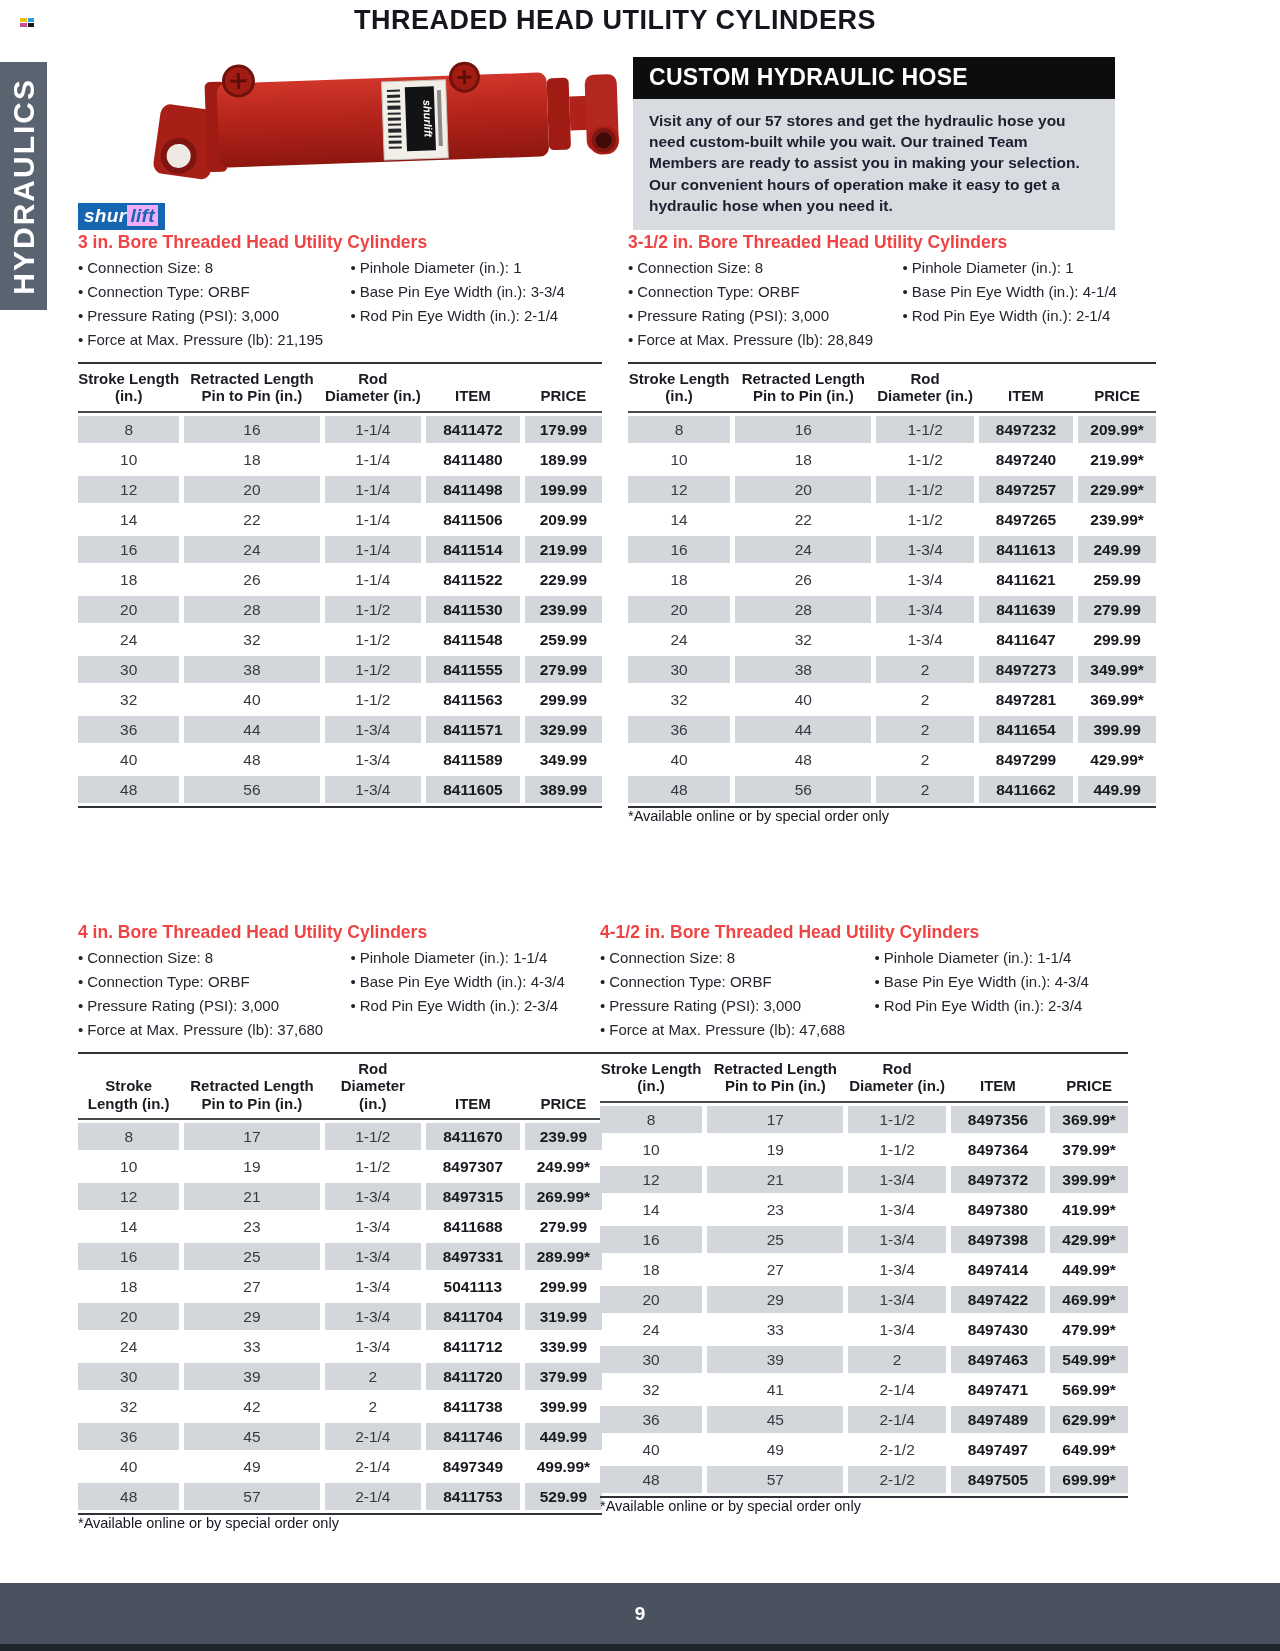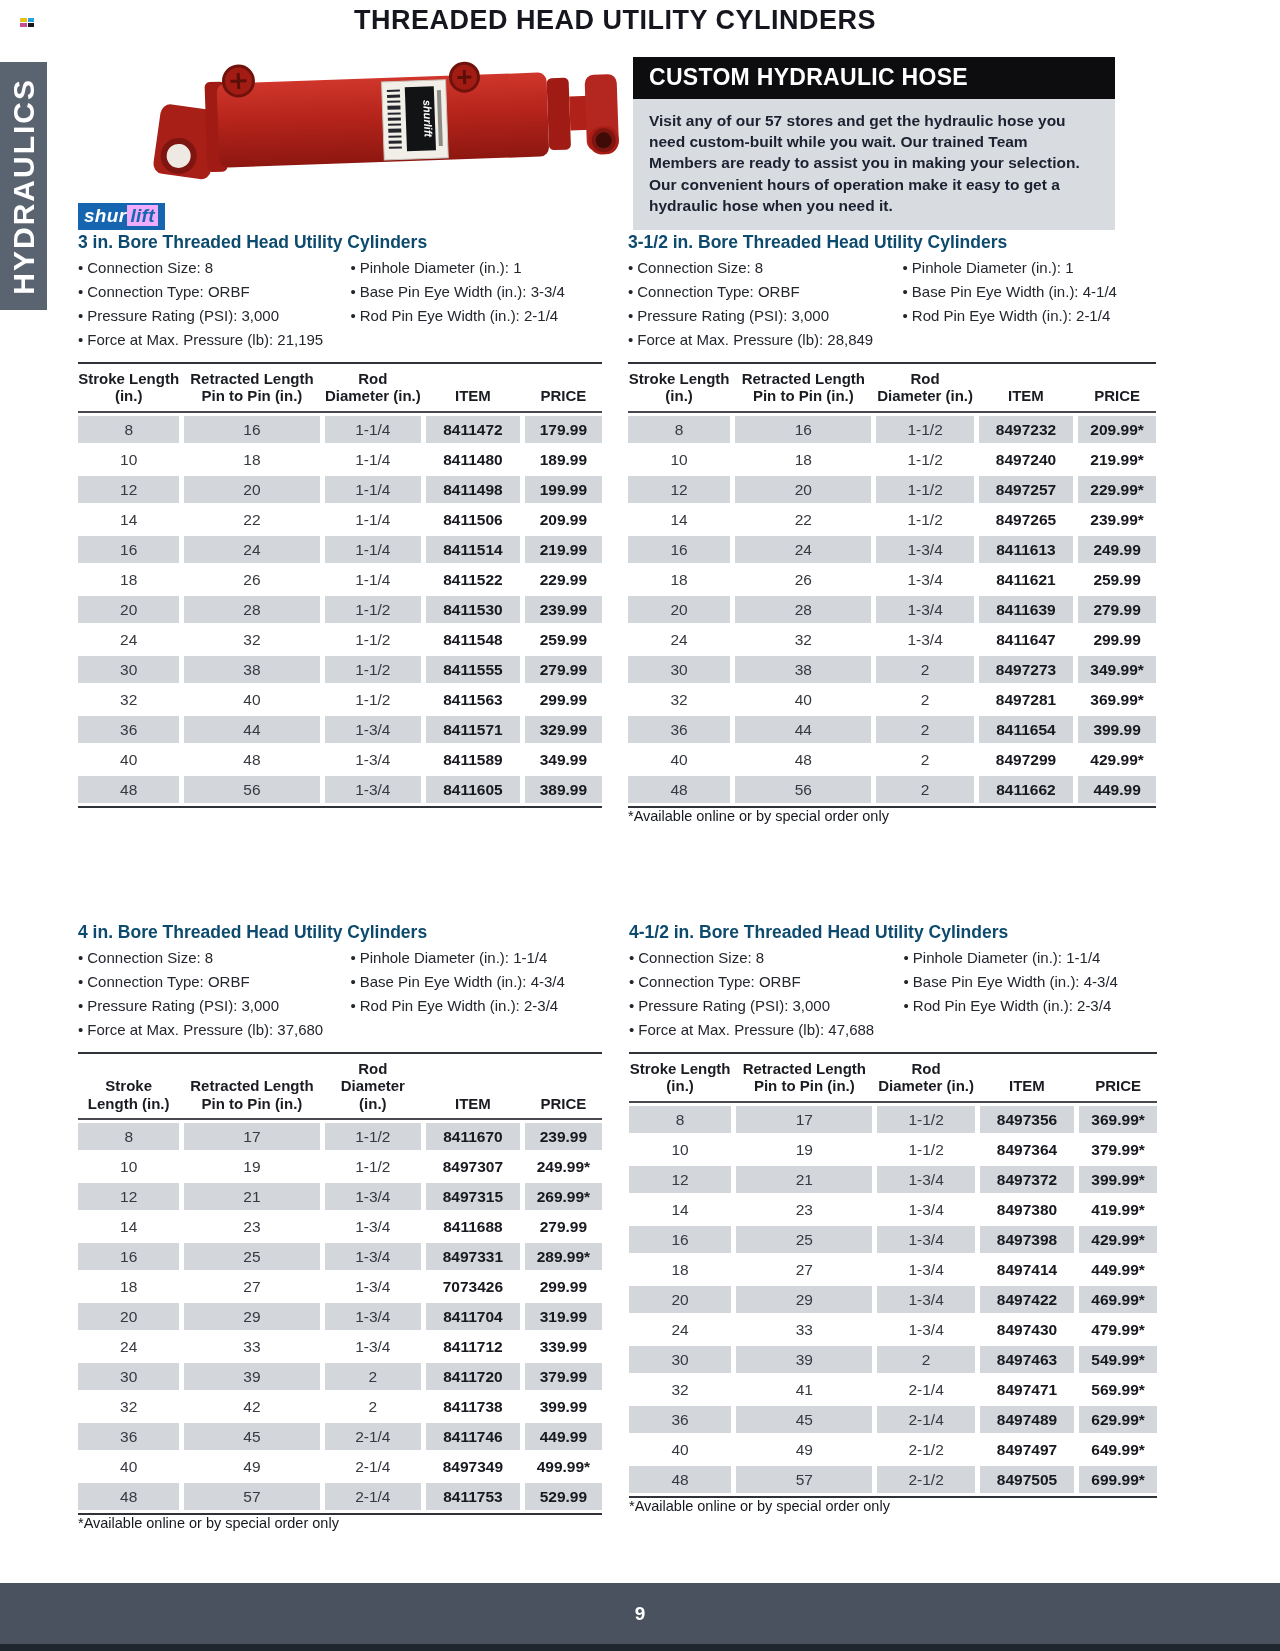--- a/index.html
+++ b/index.html
@@ -51,23 +51,23 @@
     background:#1665b0; color:#fff; font-weight:700; font-style:italic;
     font-size:19px; padding:2px 7px 3px 6px; letter-spacing:.3px;
   }
   .brand-logo .lift { background:#f0abfc; color:#1665b0; padding:0 3px; margin-left:1px; }
 
   
   .section { position:absolute; width:524px; }
   #sec1 { left:78px;  top:232px; }
   #sec2 { left:628px; top:232px; width:528px; }
   #sec3 { left:78px;  top:922px; }
-  #sec4 { left:629px; top:922px; width:528px; }
-
-  .sec-heading { font-size:17.5px; font-weight:700; color:#0c4a6e; margin-bottom:3px; }
+  #sec4 { left:600px; top:922px; width:528px; }
+
+  .sec-heading { font-size:17.5px; font-weight:700; color:#ef4444; margin-bottom:3px; }
   .specs-wrap { display:flex; }
   .specs { flex:0 0 52%; }
   .specs.right { flex:0 0 48%; }
   .bullet { display:flex; font-size:15px; color:#23262d; line-height:24px; }
   .bullet .dot { margin-right:4px; }
 
   .spec-table { margin-top:10px; }
   .t-head {
     display:flex; gap:5px; align-items:flex-end;
     border-top:2px solid #303239; border-bottom:2px solid #47494f;
@@ -567,21 +567,21 @@
           <div class="td c0">16</div>
           <div class="td c1">25</div>
           <div class="td c2">1-3/4</div>
           <div class="td c3 item">8497331</div>
           <div class="td c4 price">289.99*</div>
         </div>
         <div class="tr">
           <div class="td c0">18</div>
           <div class="td c1">27</div>
           <div class="td c2">1-3/4</div>
-          <div class="td c3 item">7073426</div>
+          <div class="td c3 item">5041113</div>
           <div class="td c4 price">299.99</div>
         </div>
         <div class="tr">
           <div class="td c0">20</div>
           <div class="td c1">29</div>
           <div class="td c2">1-3/4</div>
           <div class="td c3 item">8411704</div>
           <div class="td c4 price">319.99</div>
         </div>
         <div class="tr">

